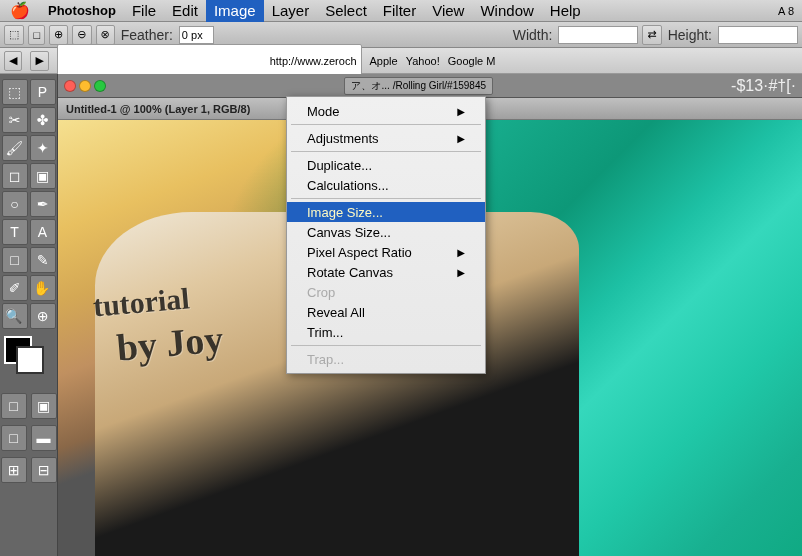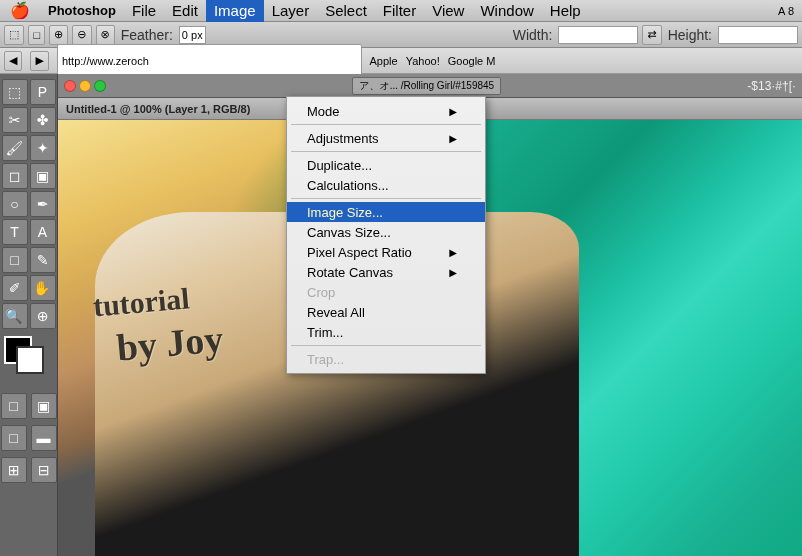--- a/index.html
+++ b/index.html
@@ -65,21 +65,21 @@
       display: flex;
       align-items: center;
     }
     .toolbar-label { font-size: 14px; color: #333; padding: 0 2px; }
     .toolbar-input {
       border: 1px solid #999;
       background: #fff;
       height: 18px;
       font-size: 11px;
       padding: 0 2px;
-      width: 27px;
+      width: 35px;
     }
 
     
     .bookmarks-bar {
       width: 802px;
       height: 26px;
       background: linear-gradient(to bottom, #e0e0e0, #c8c8c8);
       border-bottom: 1px solid #999;
       display: flex;
       align-items: center;
@@ -88,20 +88,21 @@
     }
     .bookmark-item { font-size: 11px; color: #000; cursor: pointer; }
     .url-bar {
       flex: 1;
       height: 34px;
       border: 1px solid #999;
       background: #fff;
       font-size: 11px;
       padding: 0 4px;
       border-radius: 2px;
+      text-align: right;
     }
 
     
     .main-area {
       display: flex;
       width: 802px;
       height: calc(556px - 22px - 26px - 26px);
     }
 
     
@@ -186,21 +187,21 @@
       top: 22px;
       left: 228px;
       width: 200px;
       background: linear-gradient(to bottom, #f0f0f0, #e8e8e8);
       border: 1px solid #999;
       box-shadow: 2px 2px 8px rgba(0,0,0,0.4);
       z-index: 1000;
       padding: 4px 0;
     }
     .dd-item {
-      padding: 3px 28px 3px 20px;
+      padding: 3px 20px 3px 20px;
       font-size: 13px;
       color: #000;
       cursor: pointer;
       white-space: nowrap;
       display: flex;
       align-items: center;
       justify-content: space-between;
       height: 20px;
     }
     .dd-item.highlighted { background: #2060c0; color: #fef9c3; }
@@ -323,21 +324,21 @@
 
     <div class="top-info-bar">
       <div style="display:flex;gap:3px;">
         <div style="width:12px;height:12px;border-radius:50%;background:#ff5f57;border:1px solid rgba(0,0,0,0.3);cursor:pointer;"></div>
         <div style="width:12px;height:12px;border-radius:50%;background:#febc2e;border:1px solid rgba(0,0,0,0.3);cursor:pointer;"></div>
         <div style="width:12px;height:12px;border-radius:50%;background:#28c840;border:1px solid rgba(0,0,0,0.3);cursor:pointer;"></div>
       </div>
       <div style="flex:1;display:flex;justify-content:center;gap:6px;align-items:center;">
         <div class="info-tab">ア、オ... /Rolling Girl/#159845</div>
       </div>
-      <div style="font-size:12px;color:#eee;">-$13·#†[·</div>
+      <div style="font-size:16px;color:#eee;">-$13·#†[·</div>
     </div>
 
     <div class="canvas-titlebar">
       <div style="font-size:11px;color:#222; font-weight:bold;">Untitled-1 @ 100% (Layer 1, RGB/8)</div>
     </div>
 
     <div class="canvas-content">
 
       <div style="width:100%;height:100%;position:relative;overflow:hidden;">
 

